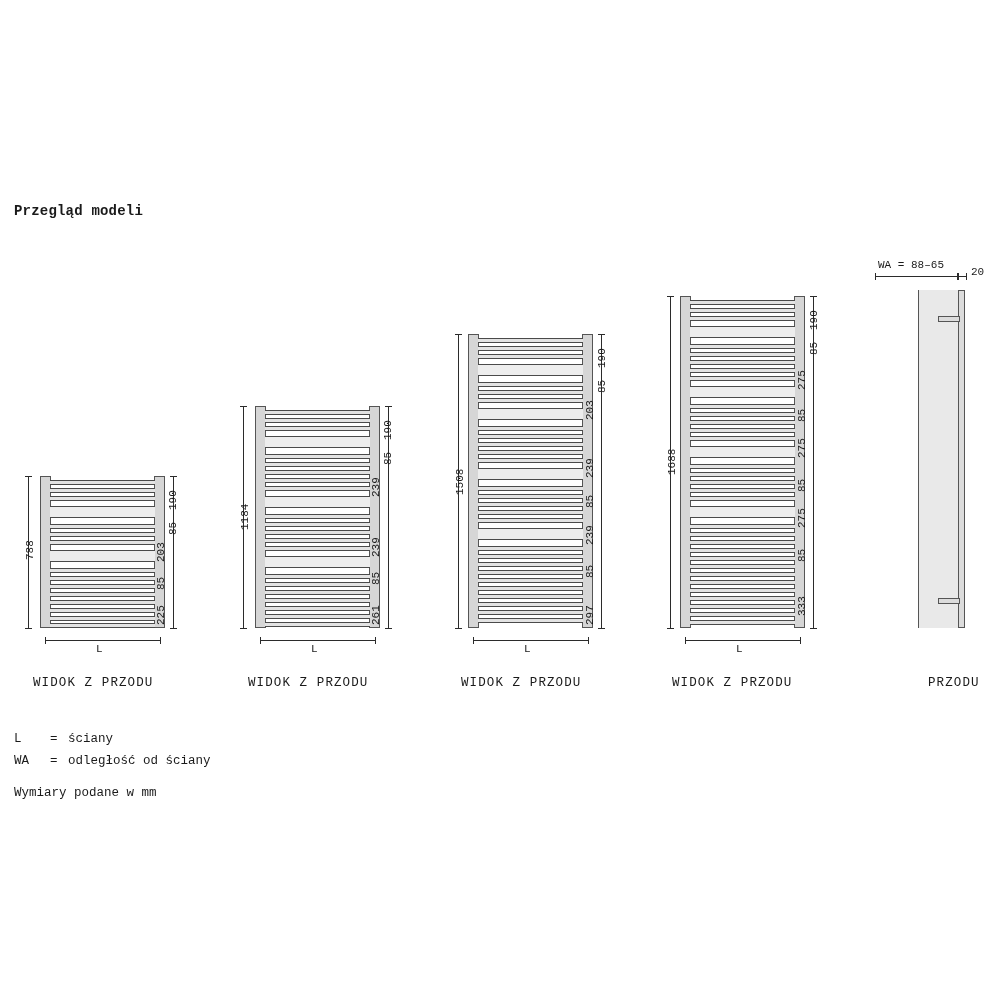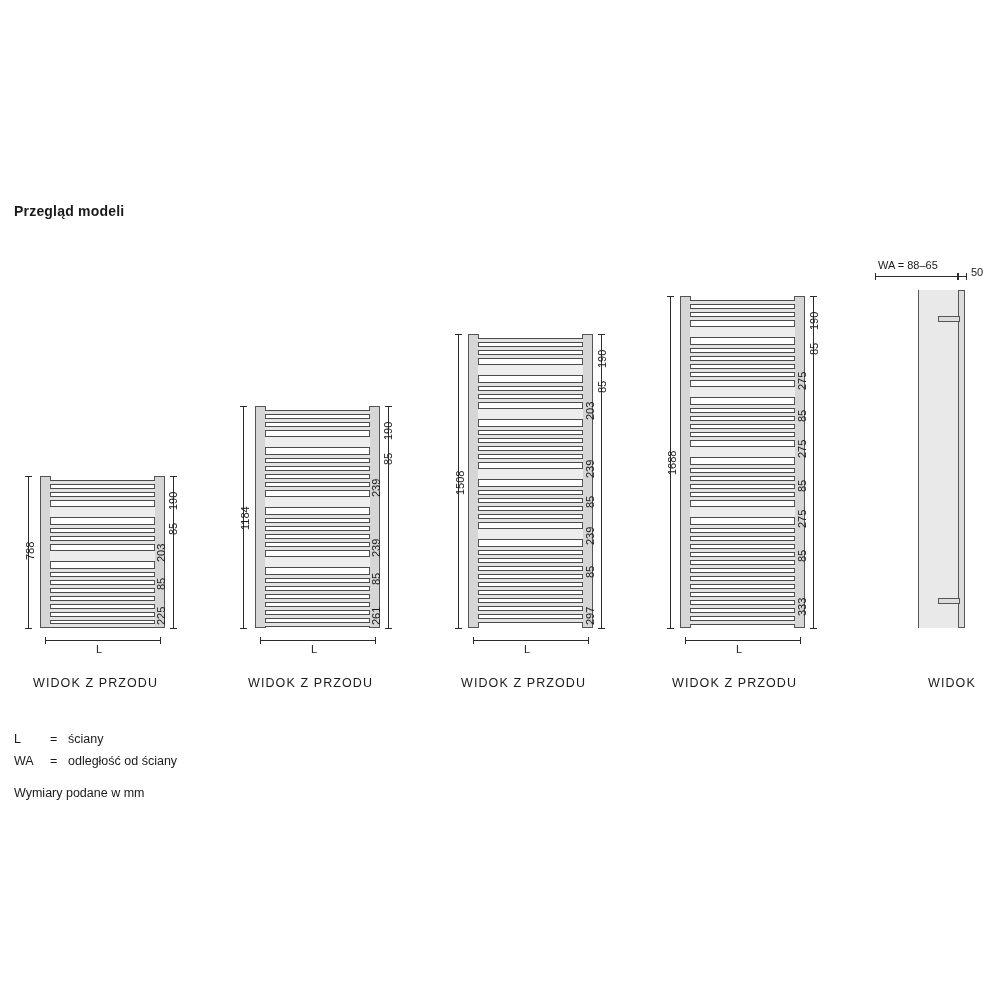--- a/index.html
+++ b/index.html
@@ -4,21 +4,21 @@
 <style>
   html,body{margin:0;padding:0;}
   body{
     width:1000px;height:1000px;
     background:#ffffff;
     font-family:"Liberation Sans", sans-serif;
     color:#1a1a1a;
     position:relative;
     overflow:hidden;
   }
-  .page{position:absolute;inset:0;}
+  .page{position:absolute;inset:0;font-family:Liberation Mono, monospace;}
 
   .title{
     position:absolute;left:14px;top:203px;
     font-size:14px;font-weight:bold;letter-spacing:.2px;
   }
 
   
   .model{position:absolute;}
   .caption{
     position:absolute;
@@ -328,23 +328,23 @@
     <div class="sidebody" style="left:938px;top:598px;width:22px;height:6px;"></div>
 
     <div class="dimline hline" style="left:875px;top:276px;width:83px;"></div>
     <div class="tick htick" style="left:875px;top:273px;"></div>
     <div class="tick htick" style="left:957px;top:273px;"></div>
     <div class="dimtext" style="left:878px;top:259px;">WA = 88–65</div>
 
     <div class="dimline hline" style="left:958px;top:276px;width:9px;"></div>
     <div class="tick htick" style="left:958px;top:273px;"></div>
     <div class="tick htick" style="left:966px;top:273px;"></div>
-    <div class="dimtext" style="left:971px;top:266px;">50</div>
-
-    <div class="caption" style="left:928px;top:676px;">WIDOK</div>
+    <div class="dimtext" style="left:971px;top:266px;">20</div>
+
+    <div class="caption" style="left:928px;top:676px;">PRZODU</div>
   </div>
 
   <div class="legend" style="left:14px;top:728px;">
     <div class="row">
       <span class="k">L</span>
       <span class="eq">=</span>
       <span>ściany</span>
     </div>
     <div class="row">
       <span class="k">WA</span>

